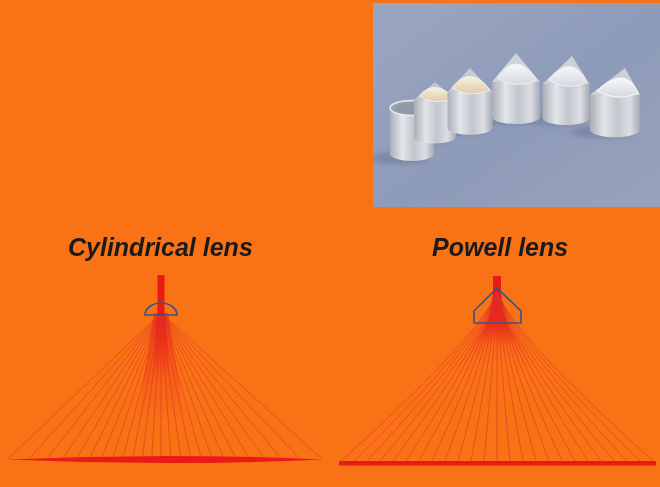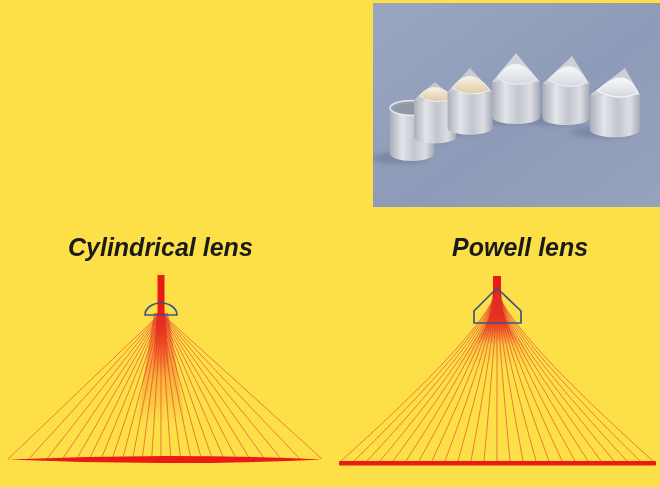--- a/index.html
+++ b/index.html
@@ -1,25 +1,25 @@
 <!DOCTYPE html>
 <html><head>
 <meta charset="utf-8">
 <style>
   html,body{margin:0;padding:0;background:#ffffff;}
   .canvas{
-    position:relative;width:660px;height:487px;background:#fde047;
+    position:relative;width:660px;height:487px;background:#f97316;
     overflow:hidden;font-family:"Liberation Sans",sans-serif;
   }
   .diagram-title{
     position:absolute;top:233px;font-size:25px;line-height:28px;
     font-style:italic;font-weight:600;color:#1a1a1a;white-space:nowrap;
   }
   #title-cyl{left:68px;}
-  #title-pow{left:452px;}
+  #title-pow{left:432px;}
   #photo{position:absolute;left:373px;top:3px;width:287px;height:204px;}
   #diagram-svg{position:absolute;left:0;top:0;width:660px;height:487px;}
 </style>
 </head>
 <body>
 
 <div class="canvas">
 
   <svg id="photo" viewBox="0 0 287 204">
     <defs>

